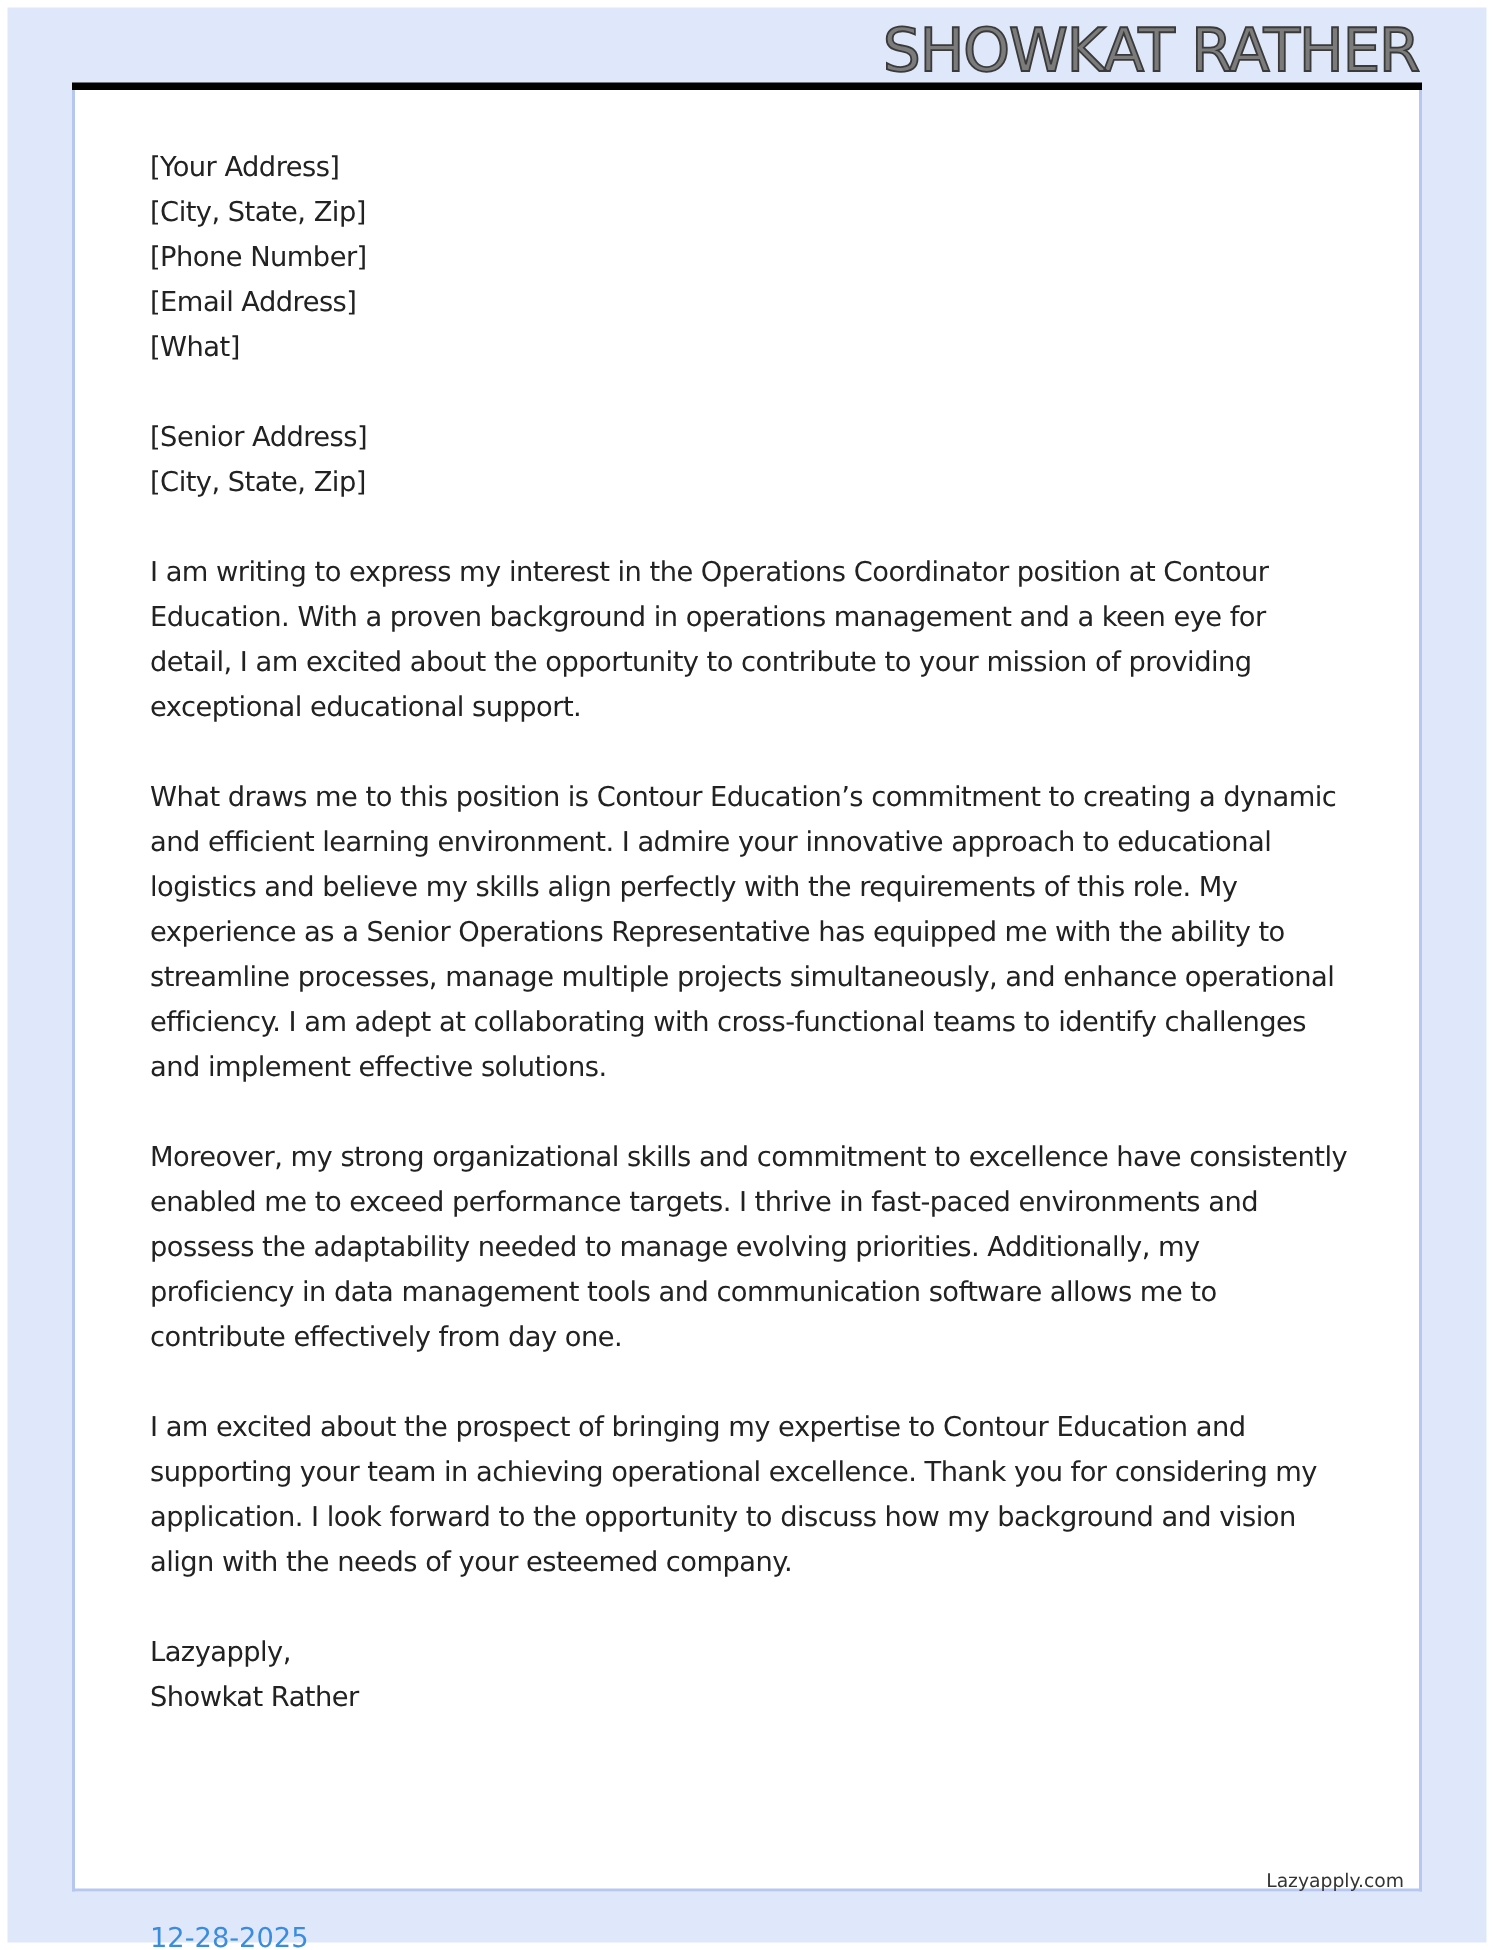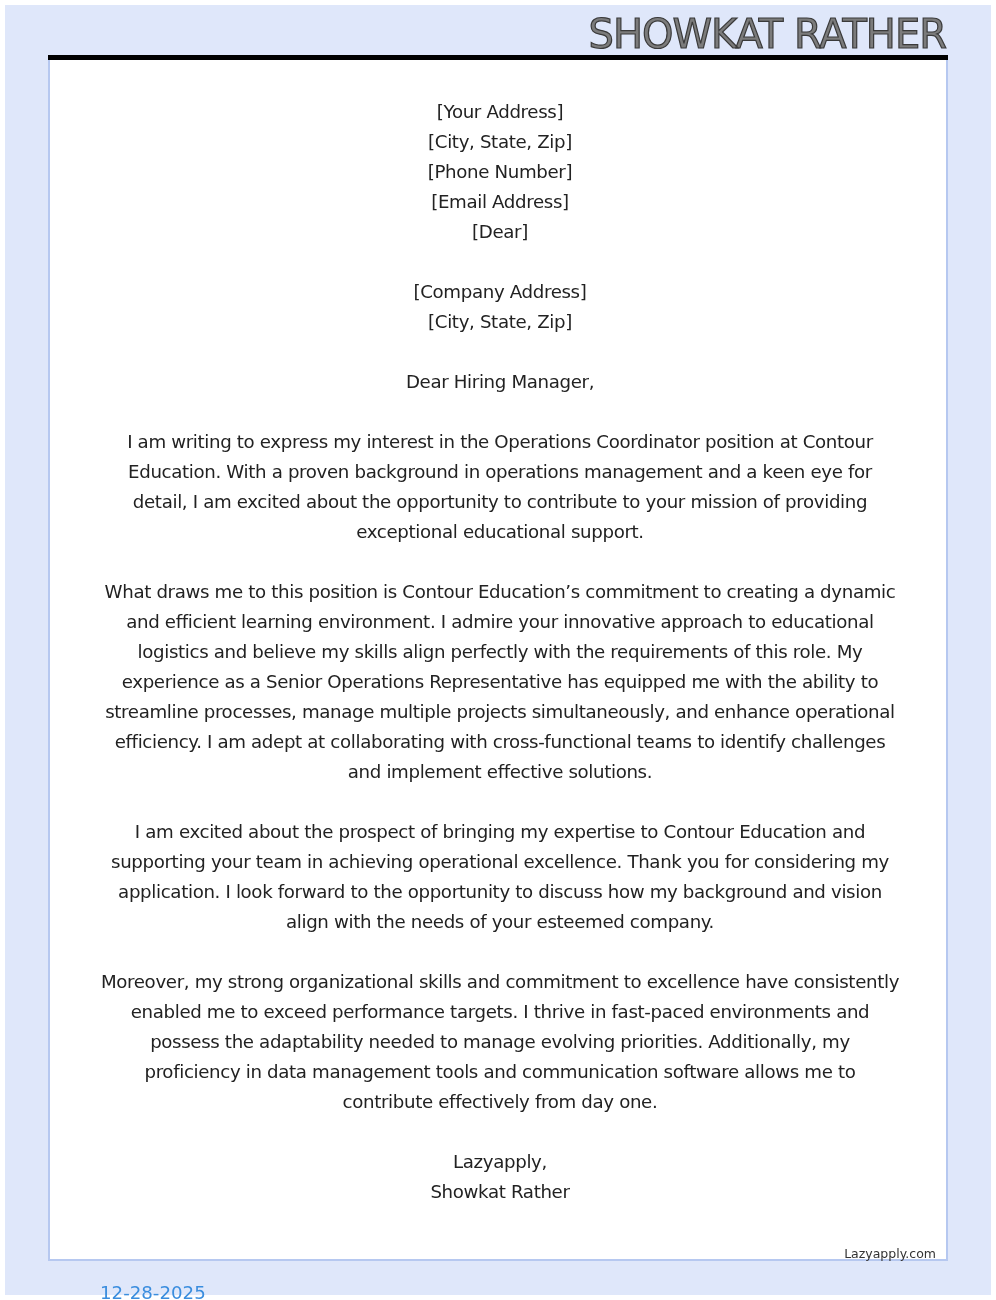--- a/index.html
+++ b/index.html
@@ -10,51 +10,50 @@
     .name { position: absolute; right: 50px; top: 10px; font-size: 40px; line-height: 48px;
             color: #7b7b7b; -webkit-text-stroke: 1.2px #3a3a3a; letter-spacing: -1px;
             font-family: "DejaVu Sans", sans-serif; font-weight: normal; }
     .topbar { position: absolute; left: 48px; top: 55px; width: 900px; height: 5px; background: #000; }
     .page { position: absolute; left: 48px; top: 60px; width: 896px; height: 1199px;
             background: #ffffff; border-left: 2px solid #b6c8f0; border-right: 2px solid #b6c8f0;
             border-bottom: 2px solid #b6c8f0; }
     .content { position: absolute; left: 100px; top: 97px; width: 800px;
                font-size: 18.2px; line-height: 30px; color: #222222; letter-spacing: -0.35px;
                font-family: "DejaVu Sans", sans-serif; }
-    .content p { margin: 0 0 30px 0; text-align: center; }
+    .content p { margin: 0 0 30px 0; }
     .content .line { display: block; }
     .footer-brand { position: absolute; right: 60px; top: 1246px; font-size: 12.5px; color: #333; }
     .date { position: absolute; left: 100px; top: 1278px; font-size: 18.2px; line-height: 30px; color: #3a8dde; }
     .signature { position: relative; }
   </style>
 </head>
 <body>
 
 <div class="outer"></div>
 <div class="name">SHOWKAT RATHER</div>
 <div class="topbar"></div>
 <div class="page"></div>
 
 <div class="content">
   <p>
     <span class="line">[Your Address]</span>
     <span class="line">[City, State, Zip]</span>
     <span class="line">[Phone Number]</span>
     <span class="line">[Email Address]</span>
-    <span class="line">[Dear]</span>
+    <span class="line">[What]</span>
   </p>
   <p>
-    <span class="line">[Company Address]</span>
+    <span class="line">[Senior Address]</span>
     <span class="line">[City, State, Zip]</span>
   </p>
-  <p>Dear Hiring Manager,</p>
   <p>I am writing to express my interest in the Operations Coordinator position at Contour Education. With a proven background in operations management and a keen eye for detail, I am excited about the opportunity to contribute to your mission of providing exceptional educational support.</p>
   <p>What draws me to this position is Contour Education’s commitment to creating a dynamic and efficient learning environment. I admire your innovative approach to educational logistics and believe my skills align perfectly with the requirements of this role. My experience as a Senior Operations Representative has equipped me with the ability to streamline processes, manage multiple projects simultaneously, and enhance operational efficiency. I am adept at collaborating with cross-functional teams to identify challenges and implement effective solutions.</p>
+  <p>Moreover, my strong organizational skills and commitment to excellence have consistently enabled me to exceed performance targets. I thrive in fast-paced environments and possess the adaptability needed to manage evolving priorities. Additionally, my proficiency in data management tools and communication software allows me to contribute effectively from day one.</p>
   <p>I am excited about the prospect of bringing my expertise to Contour Education and supporting your team in achieving operational excellence. Thank you for considering my application. I look forward to the opportunity to discuss how my background and vision align with the needs of your esteemed company.</p>
-  <p>Moreover, my strong organizational skills and commitment to excellence have consistently enabled me to exceed performance targets. I thrive in fast-paced environments and possess the adaptability needed to manage evolving priorities. Additionally, my proficiency in data management tools and communication software allows me to contribute effectively from day one.</p>
   <p class="signature">
     <span class="line">Lazyapply,</span>
     <span class="line">Showkat Rather</span>
   </p>
 </div>
 
 <div class="footer-brand">Lazyapply.com</div>
 <div class="date">12-28-2025</div>
 
 </body></html>

